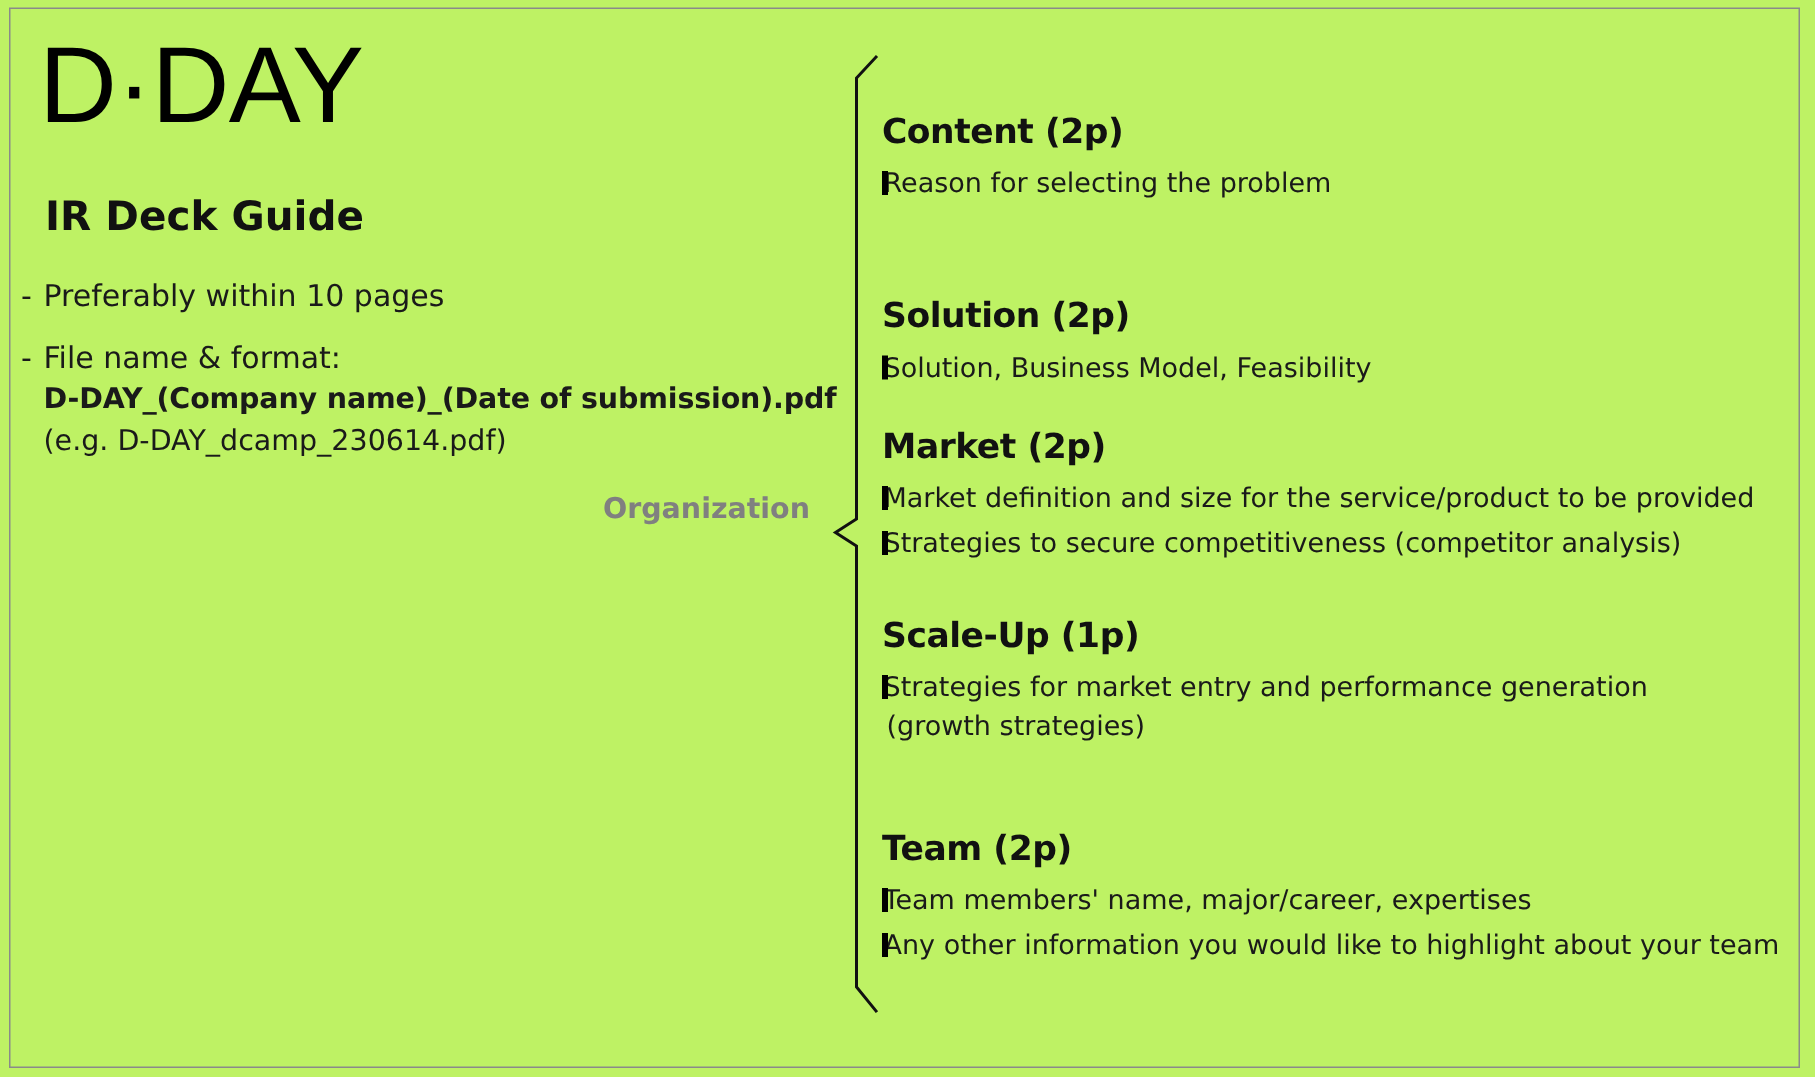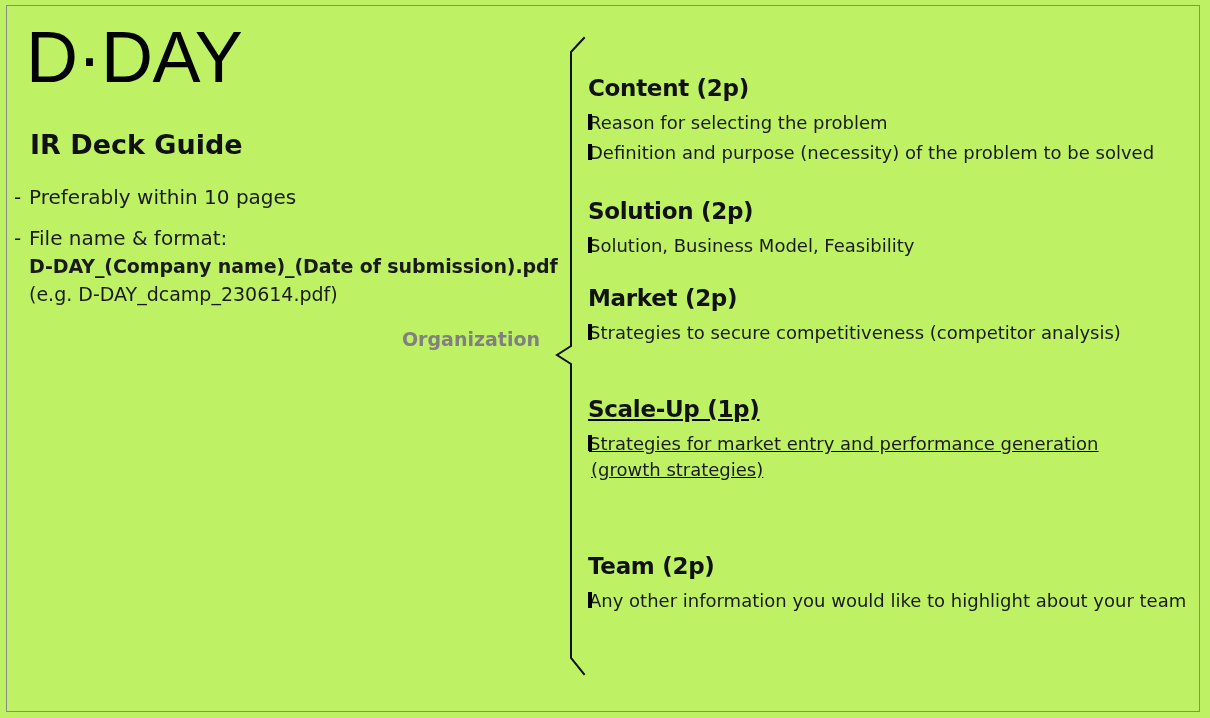--- a/index.html
+++ b/index.html
@@ -210,48 +210,51 @@
     </svg>
   </div>
 
   <div id="right-panel">
 
     <div class="section" style="top:76px;">
       <div class="section-heading">Content (2p)</div>
       <div class="bullet">
         <span>Reason for selecting the problem</span>
       </div>
-      <div class="bullet">
-        <span>Definition and purpose (necessity) of the problem to be solved</span>
-      </div>
     </div>
 
     <div class="section" style="top:199px;">
       <div class="section-heading">Solution (2p)</div>
       <div class="bullet">
         <span>Solution, Business Model, Feasibility</span>
       </div>
     </div>
 
     <div class="section" style="top:286px;">
       <div class="section-heading">Market (2p)</div>
       <div class="bullet">
+        <span>Market definition and size for the service/product to be provided</span>
+      </div>
+      <div class="bullet">
         <span>Strategies to secure competitiveness (competitor analysis)</span>
       </div>
     </div>
 
-    <div class="section" style="top:397px;text-decoration:underline;">
+    <div class="section" style="top:412px;">
       <div class="section-heading">Scale-Up (1p)</div>
       <div class="bullet">
         <span>Strategies for market entry and performance generation</span>
         <span class="cont">(growth strategies)</span>
       </div>
     </div>
 
     <div class="section" style="top:554px;">
       <div class="section-heading">Team (2p)</div>
       <div class="bullet">
+        <span>Team members' name, major/career, expertises</span>
+      </div>
+      <div class="bullet">
         <span>Any other information you would like to highlight about your team</span>
       </div>
     </div>
 
   </div>
 </div>
 
 </body></html>

